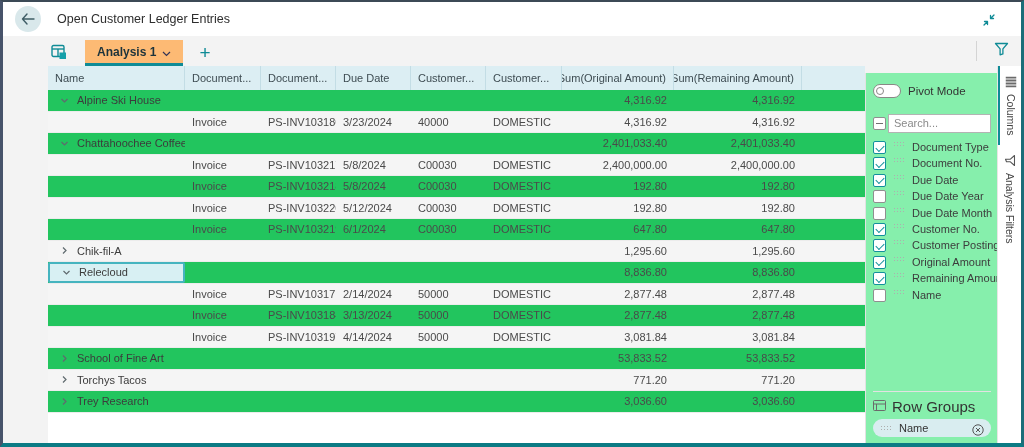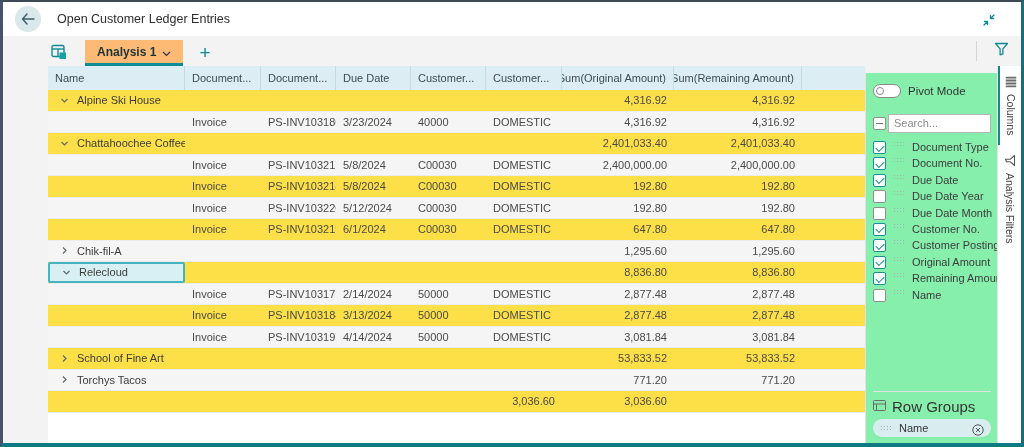--- a/index.html
+++ b/index.html
@@ -30,21 +30,21 @@
   .filter-btn { width:28px; height:24px; display:flex; align-items:center; justify-content:center; cursor:pointer; }
   
   .main { position:absolute; left:0; top:64px; right:0; bottom:0; }
   .grid { position:absolute; left:45px; top:0; width:817px; bottom:0; background:#fff; }
   :root { --cols: 137px 76px 75px 75px 75px 76px 112px 128px 1fr; }
   .ghead { display:grid; grid-template-columns:var(--cols); height:24px; background:#dceef3; }
   .hcell { font-size:11px; color:#3e4c52; display:flex; align-items:center; padding:0 7px;
            border-right:1px solid #c3dde5; overflow:hidden; white-space:nowrap; }
   .hcell.right { justify-content:flex-end;text-align:center; }
   .hcell.filler { border-right:none; }
-  .trow { display:grid; grid-template-columns:var(--cols); height:21.5px; background:#fde047; border-bottom:1px solid #ececec; }
+  .trow { display:grid; grid-template-columns:var(--cols); height:21.5px; background:#22c55e; border-bottom:1px solid #ececec; }
   .trow.alt { background:#f5f5f5; }
   .cell { font-size:11px; color:#4a4a4a; display:flex; align-items:center; padding:0 7px;
           overflow:hidden; white-space:nowrap; }
   .cell.right { justify-content:flex-end; }
   .name-cell { padding:0; }
   .name-inner { height:100%; width:100%; display:flex; align-items:center; padding-left:12px; gap:7px; }
   .name-inner.selected { background:#d8f0f3; border:2px solid #45b4bf; border-radius:2px; }
   .chev { width:10px; height:10px; flex:0 0 10px; display:flex; align-items:center; cursor:pointer; }
   .gname { font-size:11px; color:#3c3c3c; }
   
@@ -370,20 +370,30 @@
             <div class="cell"></div>
             <div class="cell"></div>
             <div class="cell"></div>
             <div class="cell"></div>
             <div class="cell"></div>
             <div class="cell right">771.20</div>
             <div class="cell right">771.20</div>
             <div class="cell"></div>
           </div>
           <div class="trow">
+            <div class="cell name-cell">
+              <div class="name-inner">
+                <div class="chev">
+                  <svg width="9" height="9" viewBox="0 0 9 9">
+                    <path d="M3 1.5 L6 4.5 L3 7.5" stroke="#5f6a6e" stroke-width="1.2" fill="none"></path>
+                  </svg>
+                </div>
+                <div class="gname">Trey Research</div>
+              </div>
+            </div>
             <div class="cell"></div>
             <div class="cell"></div>
             <div class="cell"></div>
             <div class="cell"></div>
             <div class="cell"></div>
             <div class="cell right">3,036.60</div>
             <div class="cell right">3,036.60</div>
             <div class="cell"></div>
           </div>
         </div>

